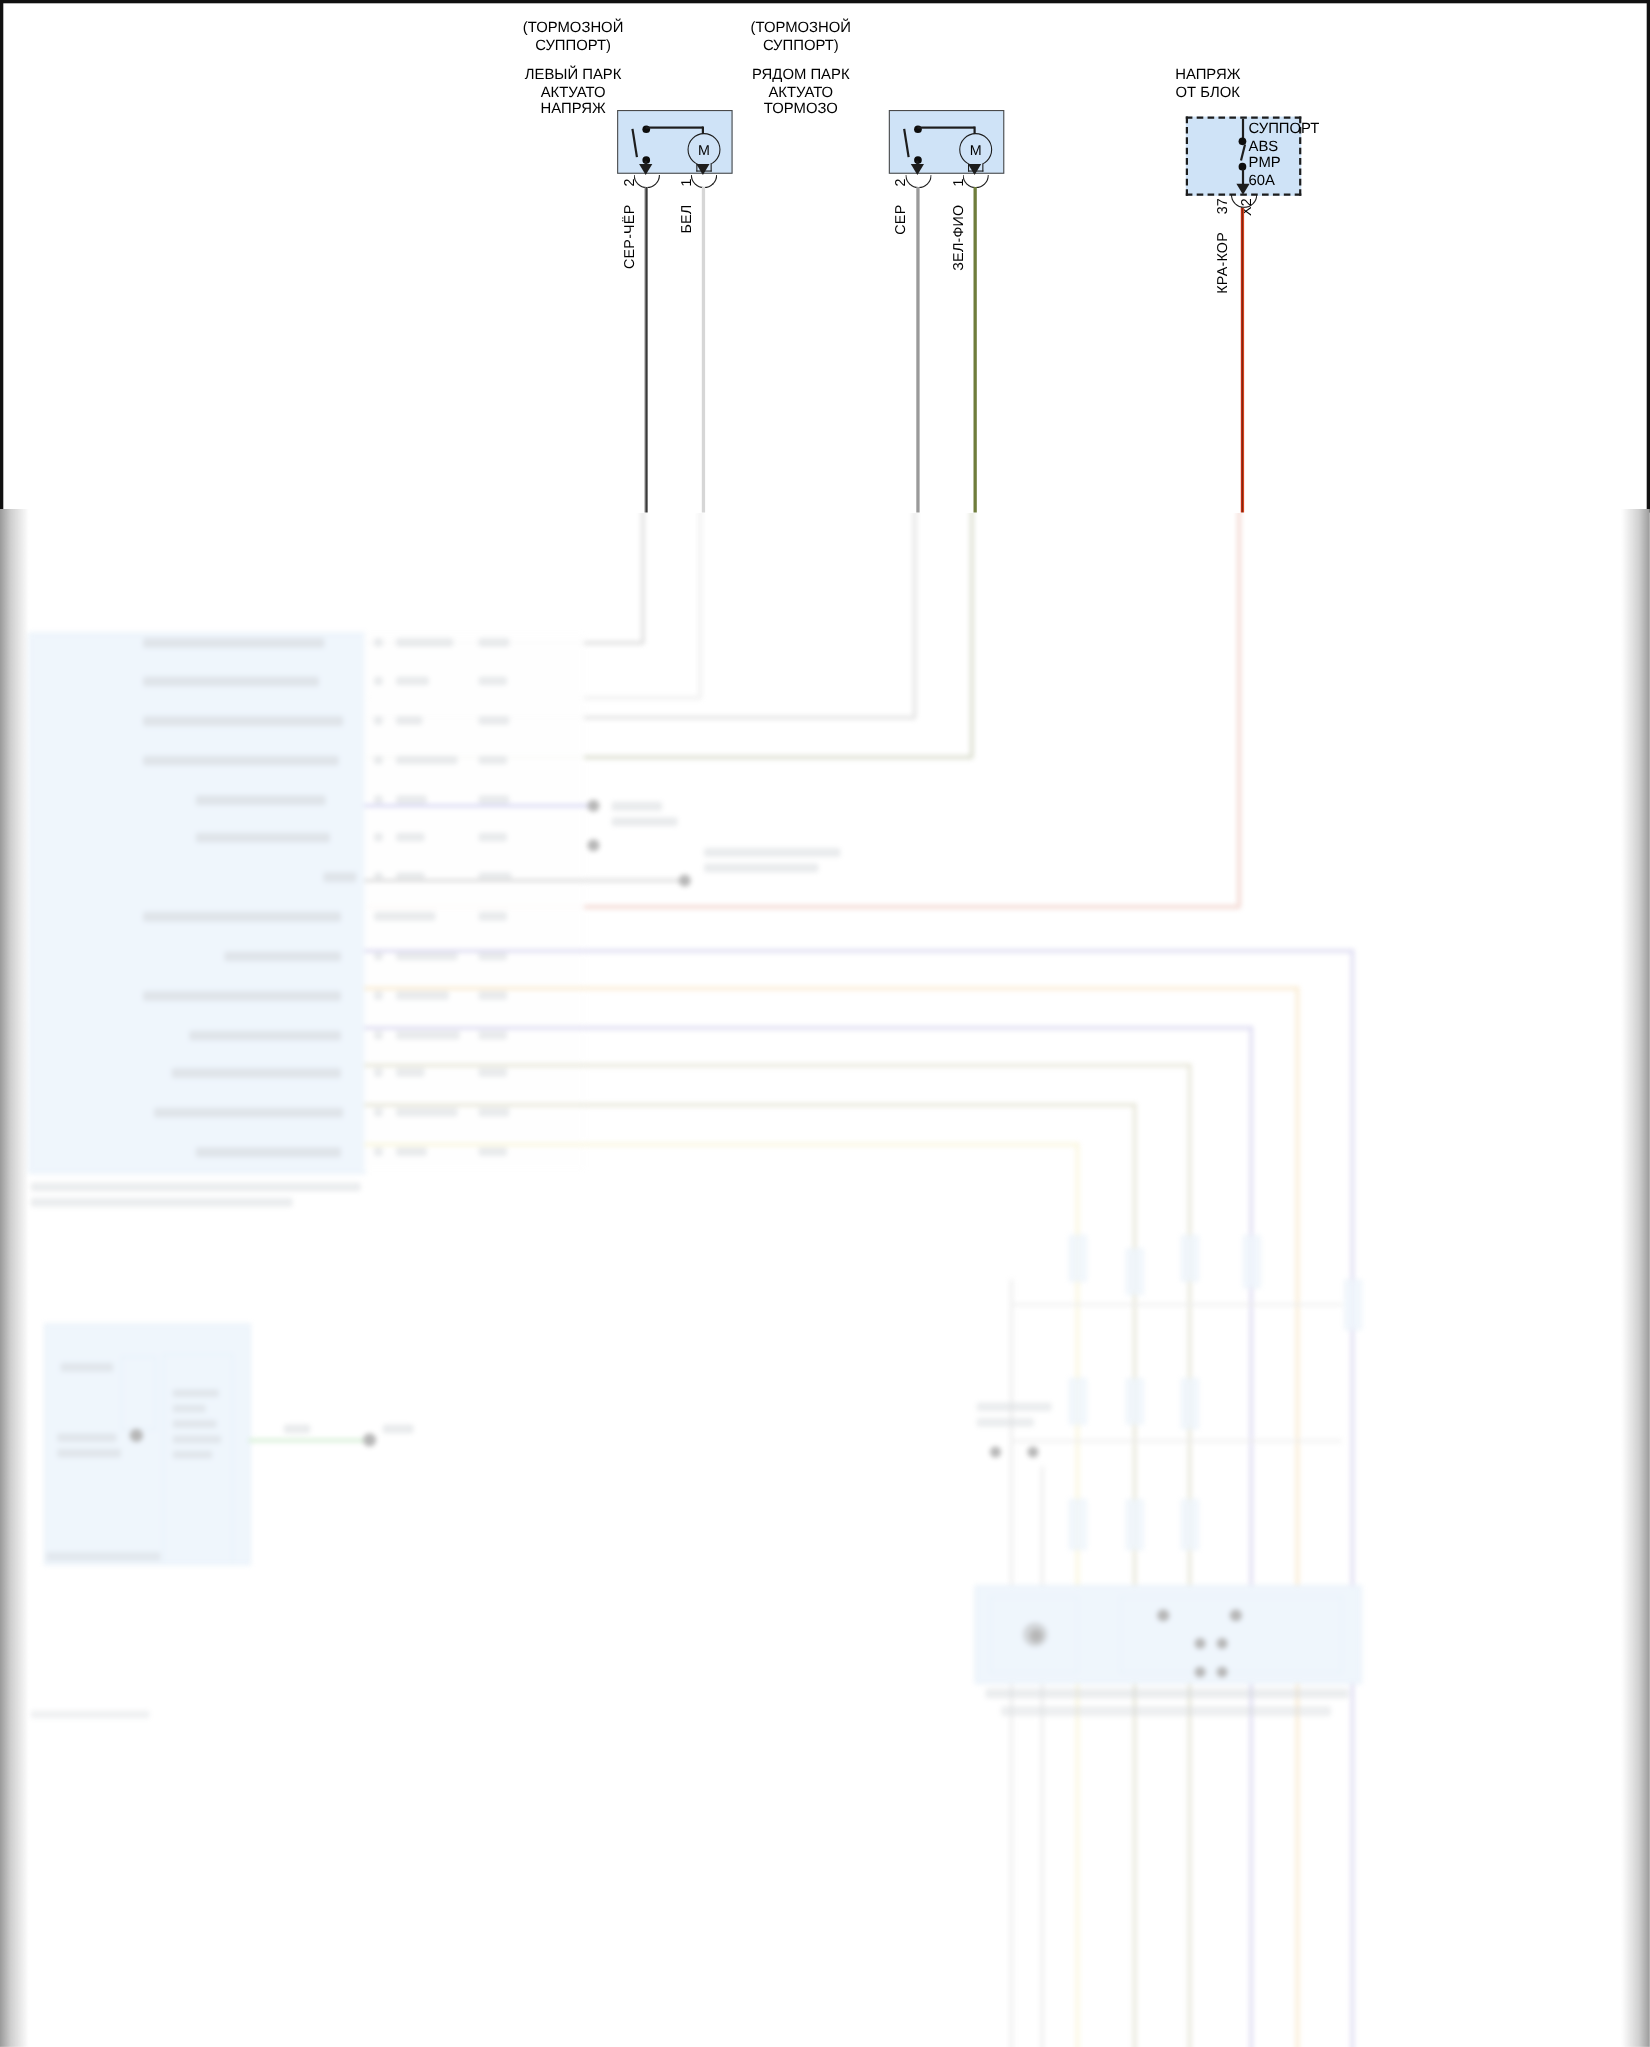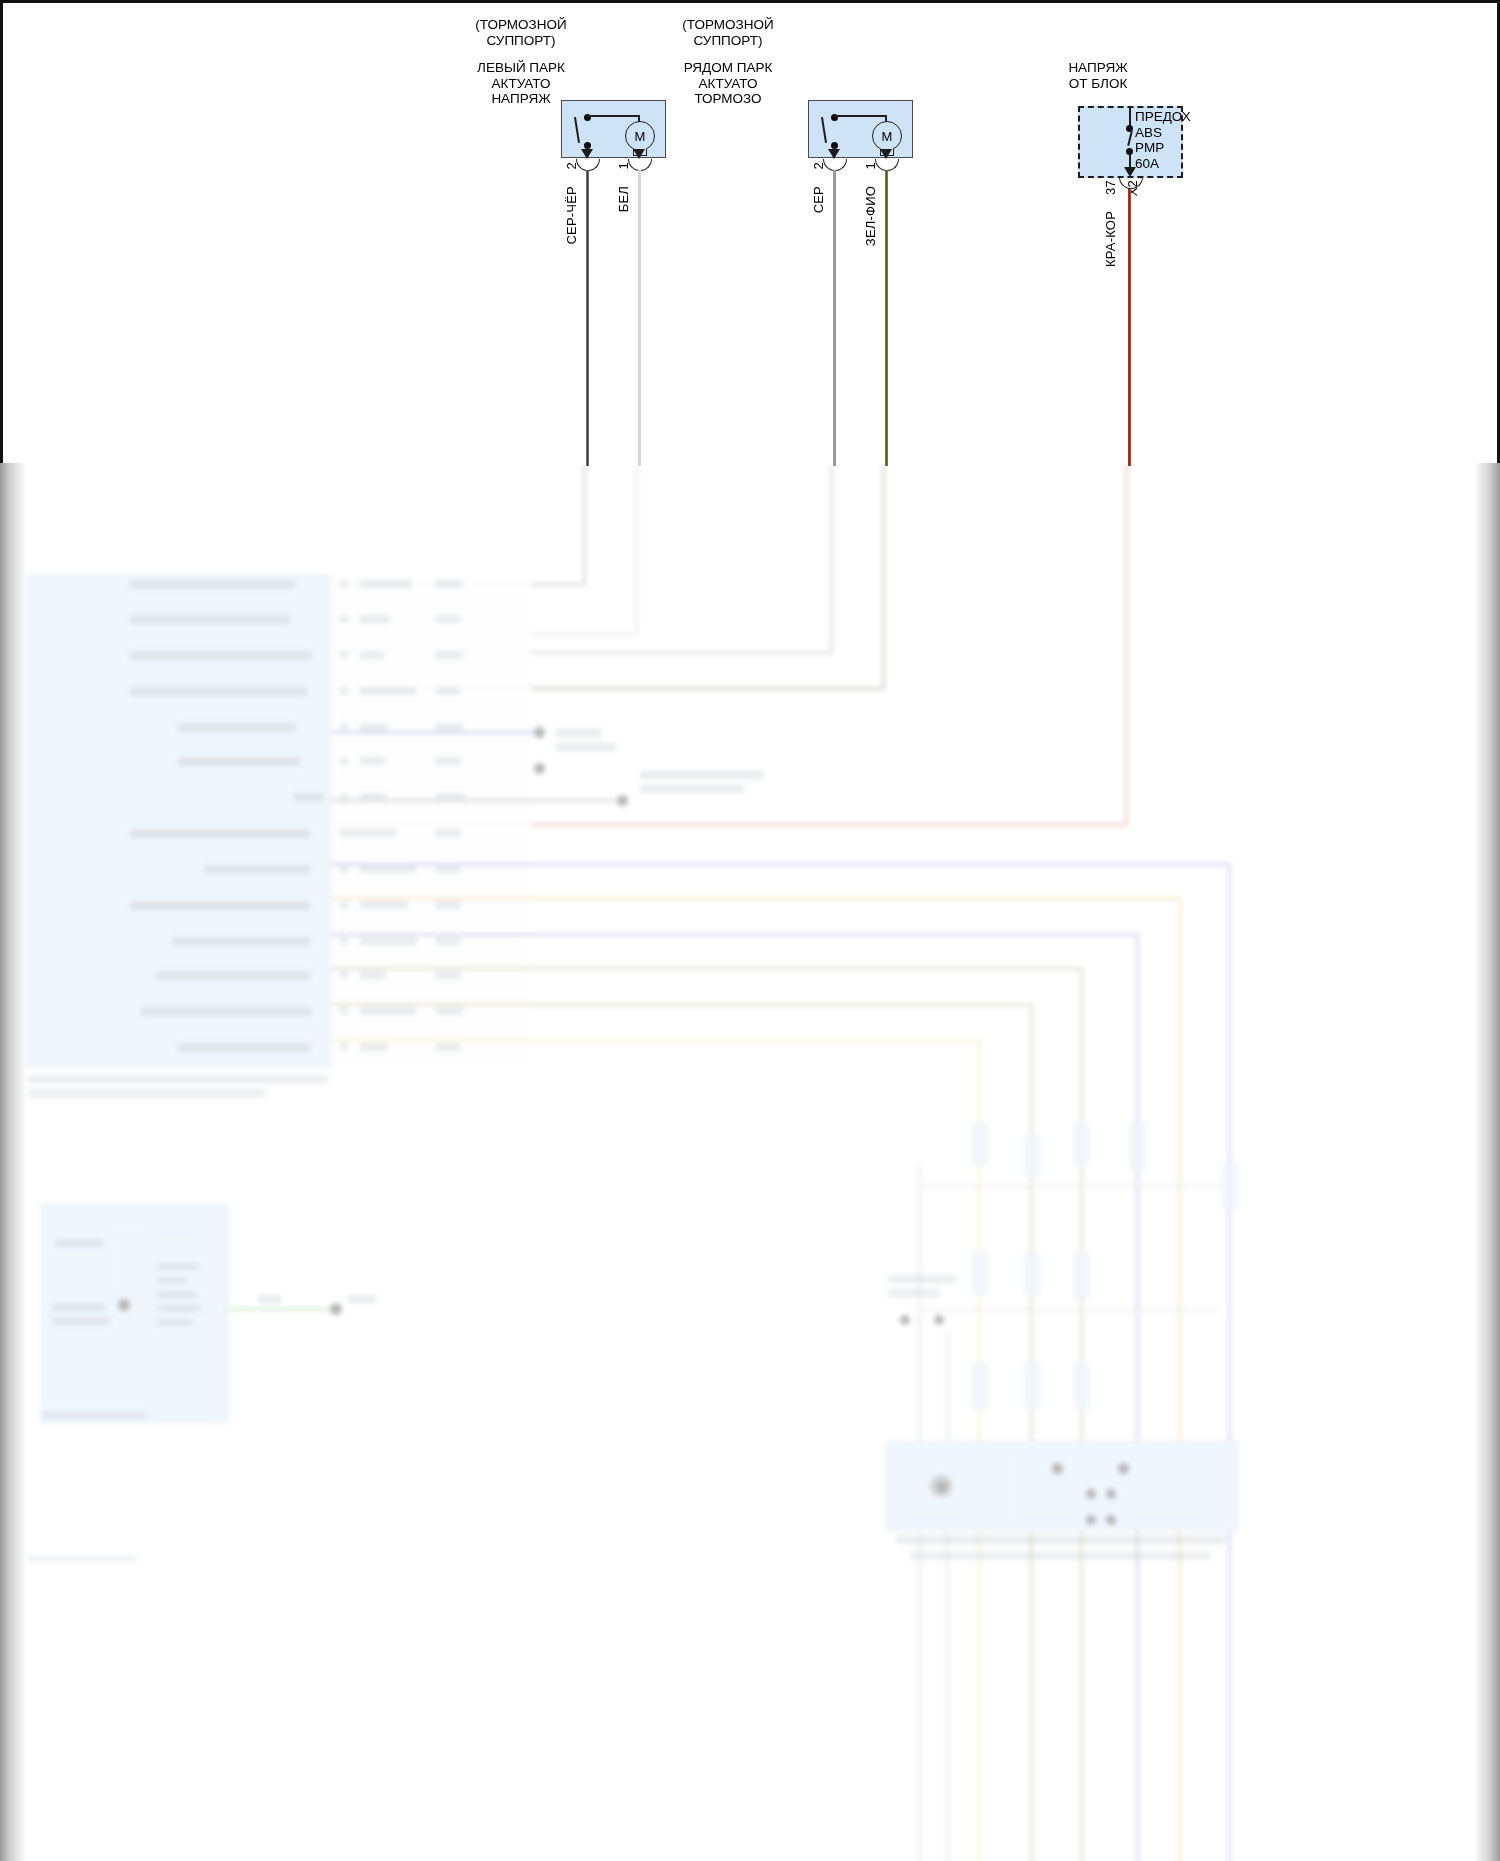--- a/index.html
+++ b/index.html
@@ -141,21 +141,21 @@
 
   <div class="fuse-box" style="left:1075px;top:103px;width:105px;height:72px;"></div>
   <div class="vline" style="left:1126px;top:105px;height:20px;"></div>
   <div class="dot" style="left:1123px;top:122px;"></div>
   <div class="swline" style="left:1126px;top:128px;width:1.6px;height:15px;transform:rotate(14deg);"></div>
   <div class="dot" style="left:1123px;top:145px;"></div>
   <div class="vline" style="left:1126px;top:151px;height:16px;"></div>
   <div class="arrow" style="left:1121px;top:164px;"></div>
   <div class="ccup" style="left:1116px;top:174px;"></div>
 
-  <div class="fuse-txt" style="left:1132px;top:106px;width:70px;">ПРЕДОХ
+  <div class="fuse-txt" style="left:1132px;top:106px;width:70px;">СУППОРТ
 ABS
 PMP
 60A</div>
 
 
   <div class="vtext" style="left:1100px;top:177px;">37</div>
   <div class="vtext" style="left:1122px;top:177px;">X2</div>
   <div class="vtext" style="left:1100px;top:208px;">КРА-КОР</div>
 
   <div class="wire w-red" style="left:1125px;top:186px;height:280px;"></div>

